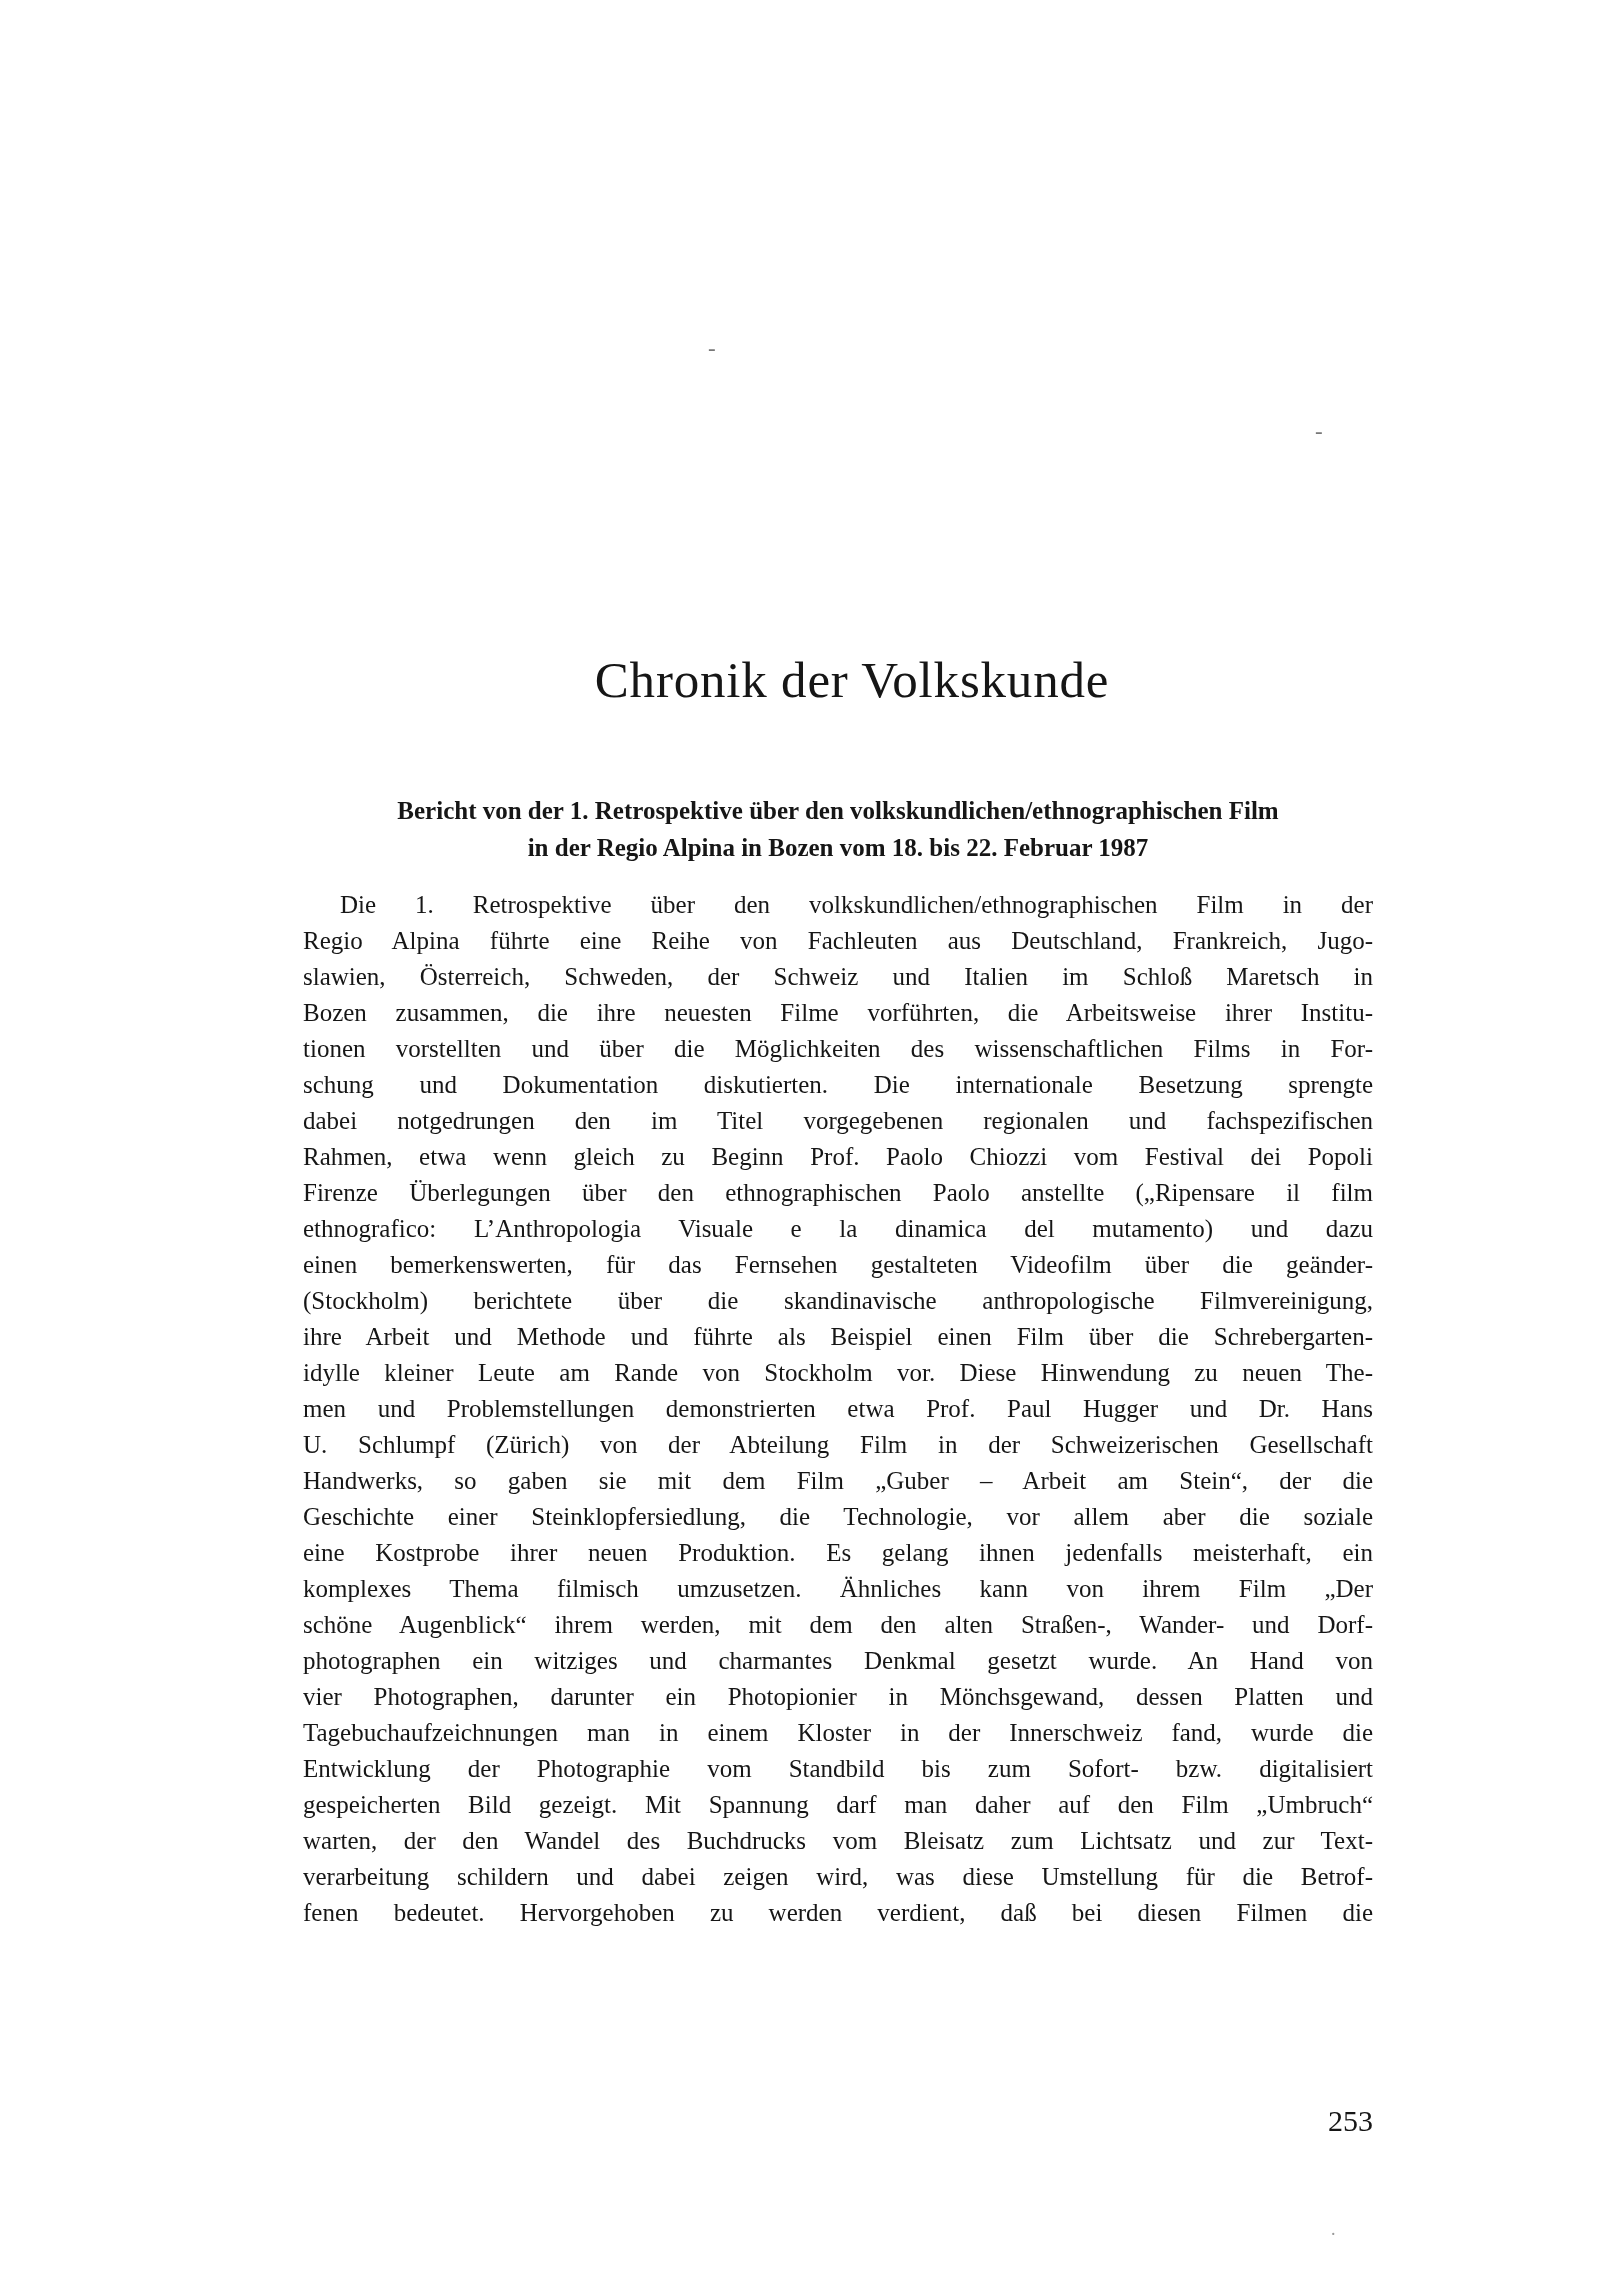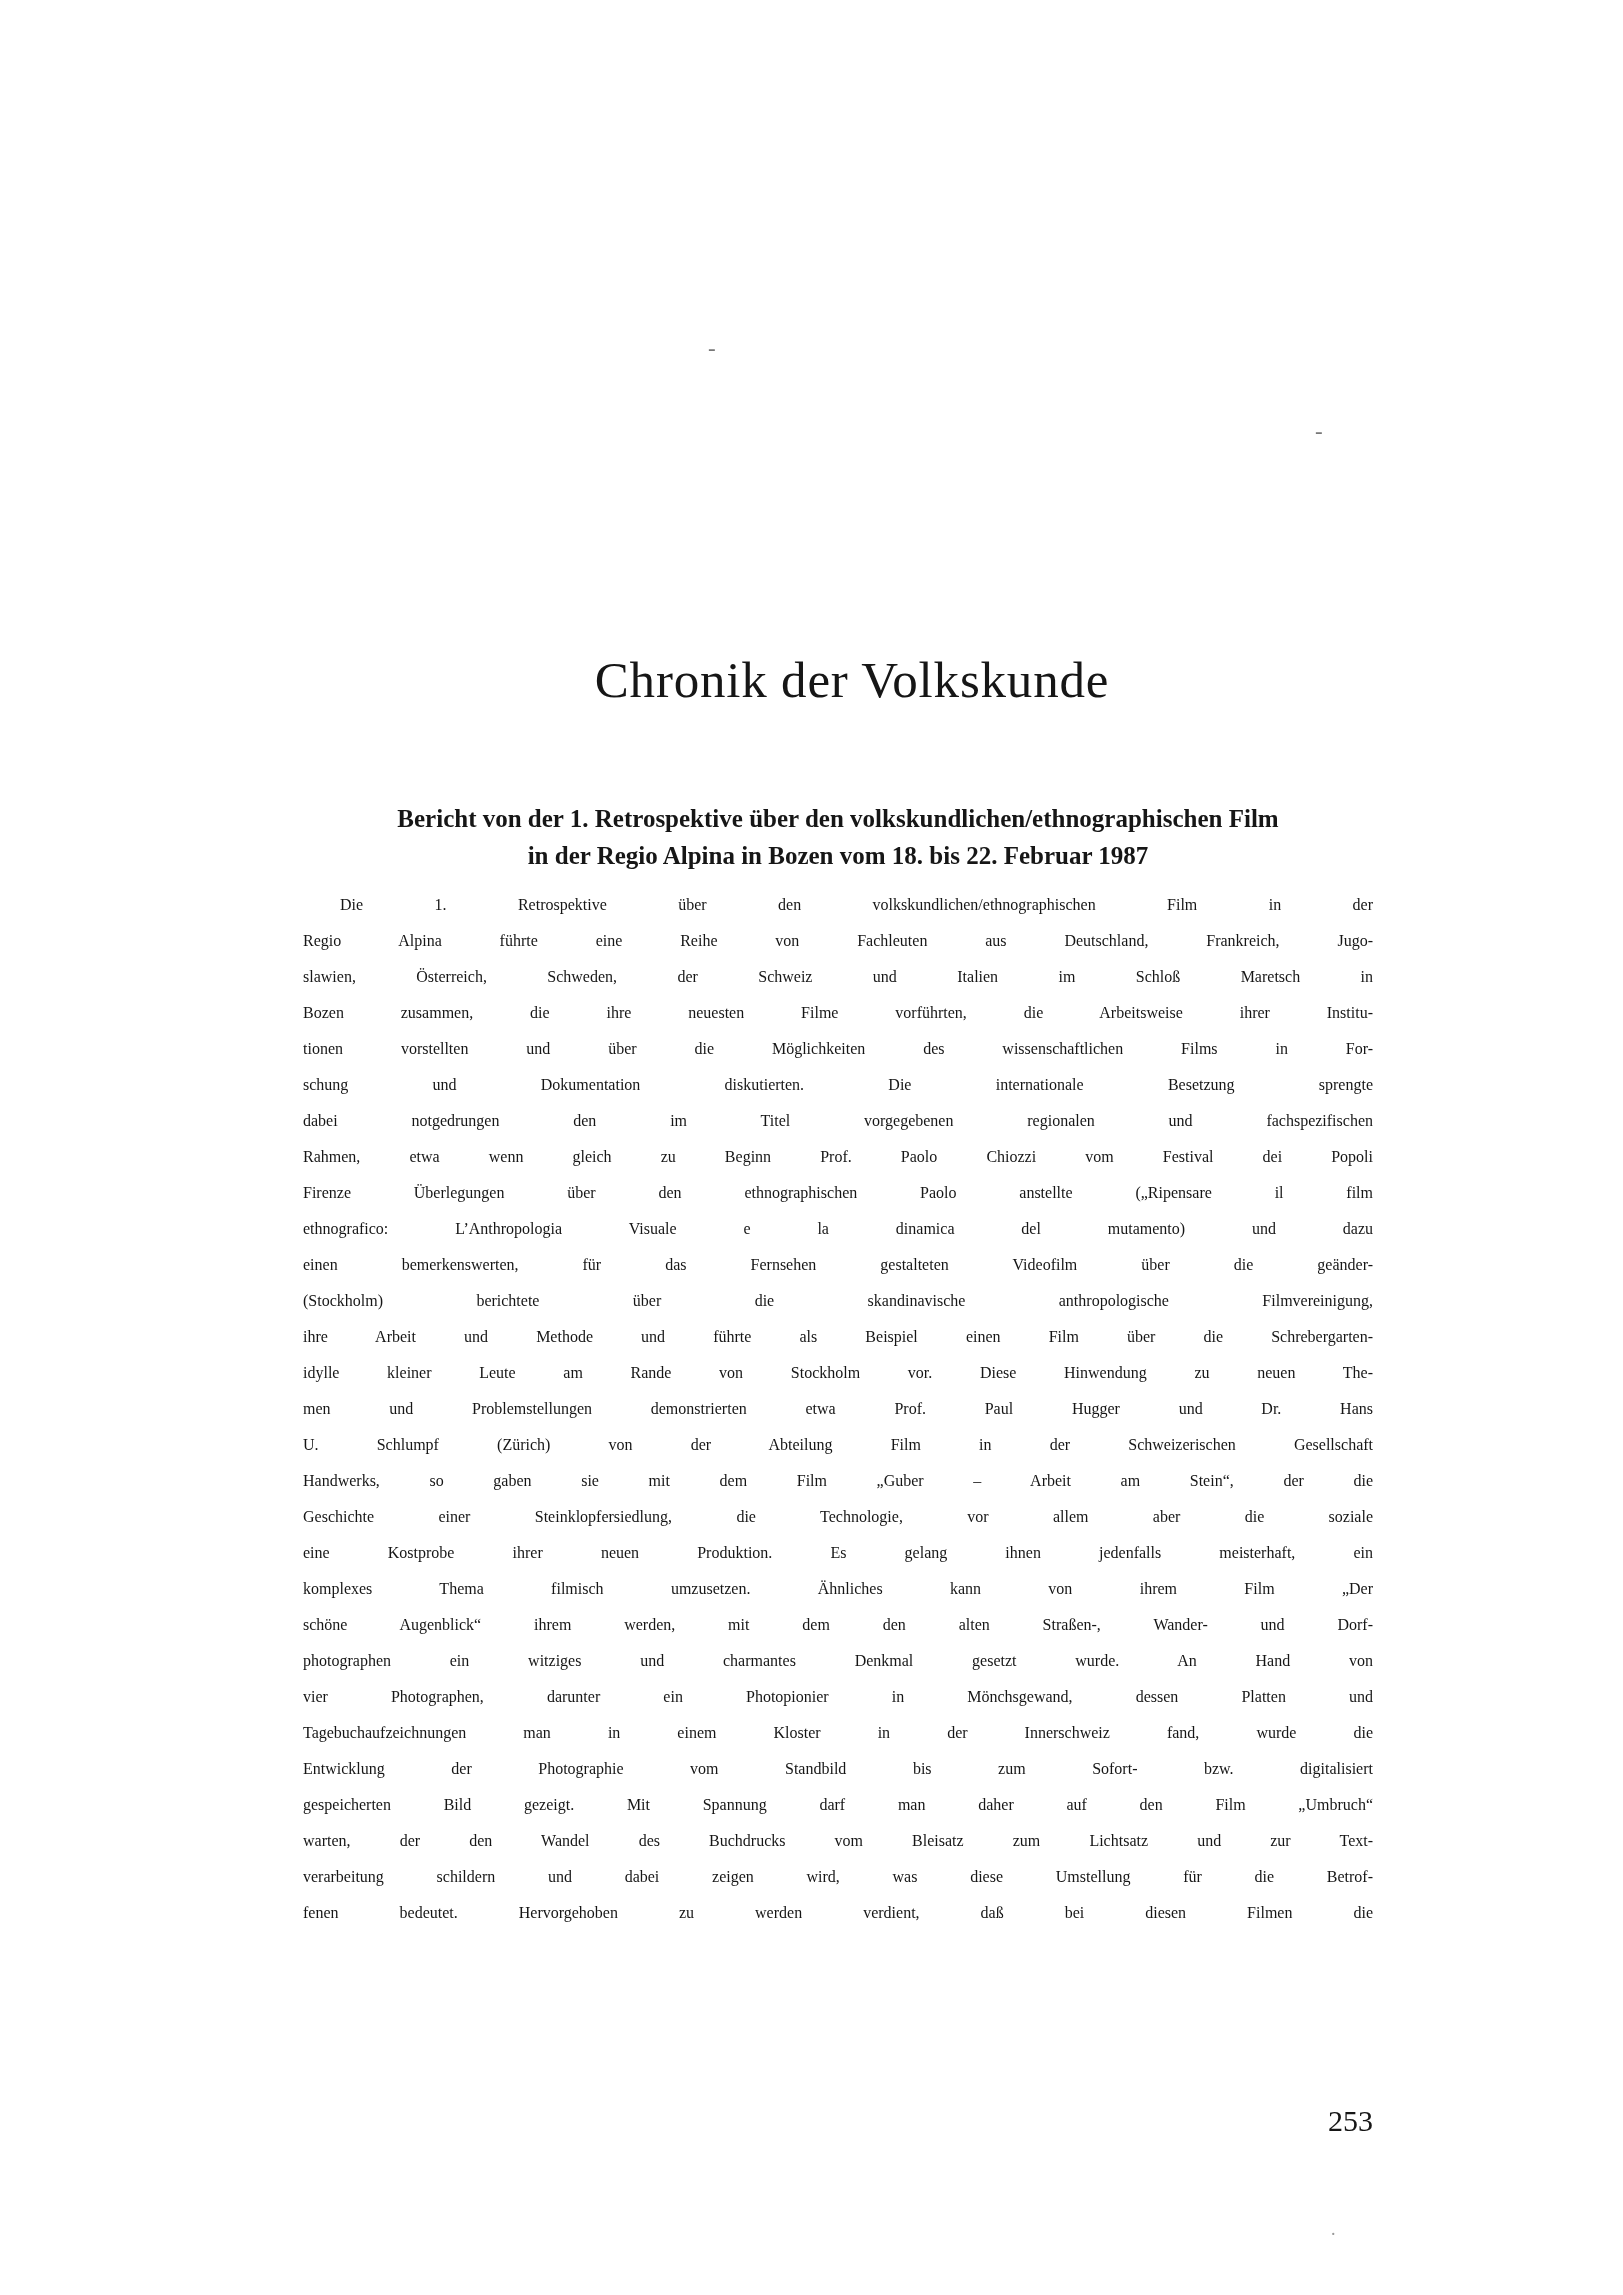--- a/index.html
+++ b/index.html
@@ -29,28 +29,27 @@
   }
   .heading {
     position: absolute;
     top: 792px;
     left: 303px;
     width: 1070px;
     text-align: center;
     font-weight: bold;
     font-size: 25px;
     line-height: 37px;
-    margin-top: 8px;
   }
   .body-text {
     position: absolute;
     top: 887px;
     left: 303px;
     width: 1070px;
-    font-size: 16px;
+    font-size: 25px;
   }
   .line {
     height: 36px;
     line-height: 36px;
     overflow: hidden;
     text-align: justify;
     text-align-last: justify;
   }
   .line.first {
     text-indent: 37px;

